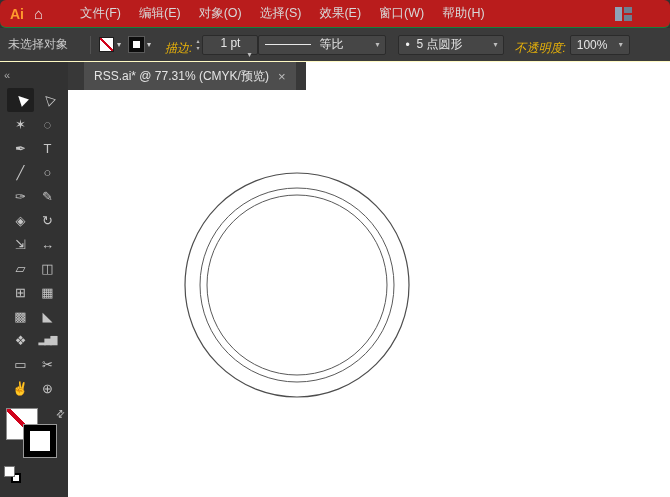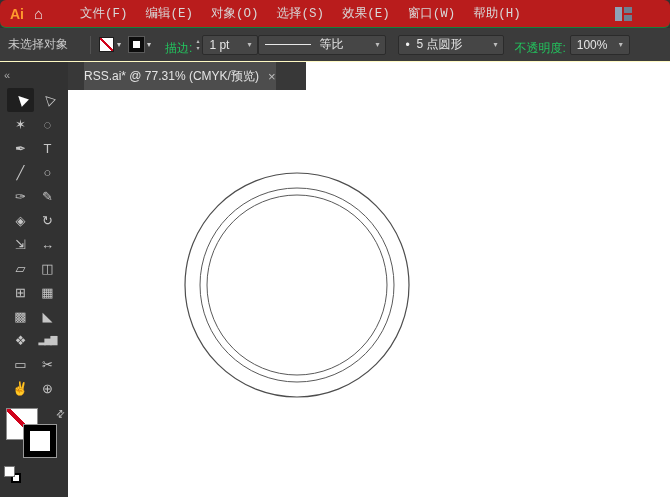--- a/index.html
+++ b/index.html
@@ -6,41 +6,41 @@
   html,body { width:670px; height:497px; overflow:hidden; }
   body { font-family:"Liberation Sans", sans-serif; background:#323232; }
   .app { width:670px; height:497px; display:flex; flex-direction:column; }
 
   
   .menubar { height:28px; background:#b91c1c; display:flex; align-items:center;
              padding:0 8px; flex:0 0 auto; border-bottom:1px solid #15803d; position:relative;border-radius:6px; }
   .logo { color:#ff9a2e; font-weight:bold; font-size:14px; padding:0 6px 0 2px; }
   .home { color:#e8e8e8; font-size:15px; padding:0 10px 0 4px; background:none; border:none; cursor:default; }
   .menus { display:flex; margin-left:18px; }
-  .menu-item { color:#d8d8d8; font-size:12.5px; padding:4px 9px; background:none; border:none; cursor:default;font-family:Liberation Mono, monospace; }
+  .menu-item { color:#d8d8d8; font-size:12.5px; padding:4px 9px; background:none; border:none; cursor:default; }
   .ws-icon { position:absolute; right:38px; top:7px; cursor:default; }
 
   
   .controlbar { height:34px; background:#3b3b3b; border-bottom:1px solid #fef9c3;
                 display:flex; align-items:center; padding:0 8px; flex:0 0 auto; color:#cfcfcf; font-size:12px; }
   .status { color:#c9c9c9; margin-right:14px; }
   .vdiv { width:1px; height:18px; background:#525252; margin:0 8px; }
   .sw-wrap { display:flex; align-items:center; margin-right:8px; }
   .fillnone { width:15px; height:15px; background:#ffffff; border:1px solid #1e1e1e; position:relative; }
   .fillnone::after { content:""; position:absolute; inset:0;
       background:linear-gradient(45deg, transparent 43%, #d0021b 43%, #d0021b 57%, transparent 57%); }
   .strokebox { width:15px; height:15px; border:4px solid #0c0c0c; background:#ffffff; outline:1px solid #5a5a5a; }
   .caret { font-size:8px; color:#cfcfcf; margin-left:3px; cursor:default; background:none; border:none; }
-  .lbl { margin:8px 4px 0 6px; color:#22c55e; white-space:nowrap; }
+  .lbl { margin:8px 4px 0 6px; color:#eab308; white-space:nowrap;font-style:italic; }
   .stepper { display:flex; flex-direction:column; justify-content:center; margin-right:3px; }
   .stepper button { background:none; border:none; color:#bdbdbd; font-size:6px; line-height:6px; height:7px; cursor:default; }
   .field { height:20px; background:#464646; border:1px solid #2b2b2b; border-radius:2px;
            display:flex; align-items:center; padding:0 6px; color:#e6e6e6; font-size:12px; cursor:default; }
   .field .fcaret { margin-left:auto; font-size:8px; color:#bdbdbd; padding-left:6px; }
-  .f-weight { width:56px; }
+  .f-weight { width:56px;flex-direction:column; }
   .f-profile { width:128px; }
   .profile-line { width:46px; height:1px; background:#e8e8e8; margin-right:8px; }
   .f-brush { width:106px; margin-left:12px; }
   .brush-dot { margin-right:7px; color:#f0f0f0; }
   .f-opacity { width:60px; }
 
   
   .workspace { flex:1; display:flex; min-height:0; }
 
   
@@ -66,21 +66,21 @@
   .swap { position:absolute; right:0; top:0; background:none; border:none; color:#bdbdbd; font-size:10px;
           transform:rotate(-45deg); cursor:default; }
   .mini { position:absolute; left:0; bottom:-18px; width:20px; height:18px; cursor:default; }
   .mini .m-stroke { position:absolute; left:7px; top:7px; width:10px; height:10px; border:2px solid #000; background:#fff; }
   .mini .m-fill { position:absolute; left:0; top:0; width:11px; height:11px; background:#fff; border:1px solid #777; }
 
   
   .docarea { flex:1; display:flex; flex-direction:column; min-width:0; background:#ffffff; }
   .tabbar { height:28px; flex:0 0 auto; background:#ffffff; display:flex; }
   .tabstrip { background:#383838; height:28px; display:flex; align-items:flex-end; padding-left:16px; width:238px; }
-  .tab { background:#4d4d4d; height:28px; display:flex; align-items:center; padding:0 0;
+  .tab { background:#4d4d4d; height:28px; display:flex; align-items:center; padding:0 10px;
          color:#e4e4e4; font-size:12px; white-space:nowrap; cursor:default; }
   .tab-close { background:none; border:none; color:#bdbdbd; font-size:13px; margin-left:9px; cursor:default; }
   .canvas { flex:1; position:relative; background:#ffffff; min-height:0; }
   .canvas svg { position:absolute; left:0; top:0; }
   .artcircle { fill:none; stroke:#5a5a5a; stroke-width:1; }
   .artcircle.outer { stroke:#4d4d4d; stroke-width:1.2; }
 </style>
 </head>
 <body>
 

